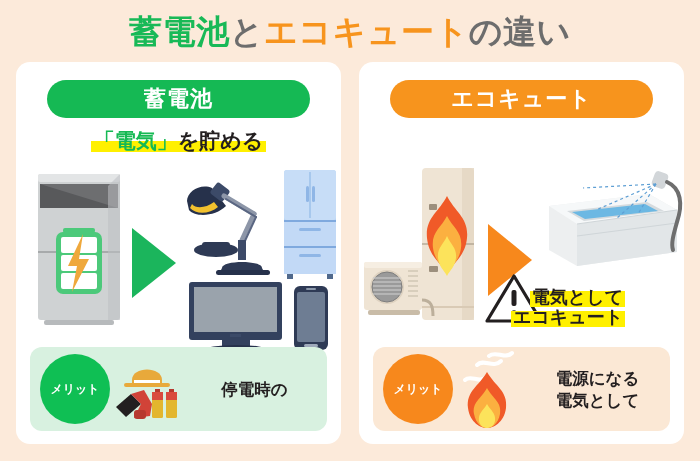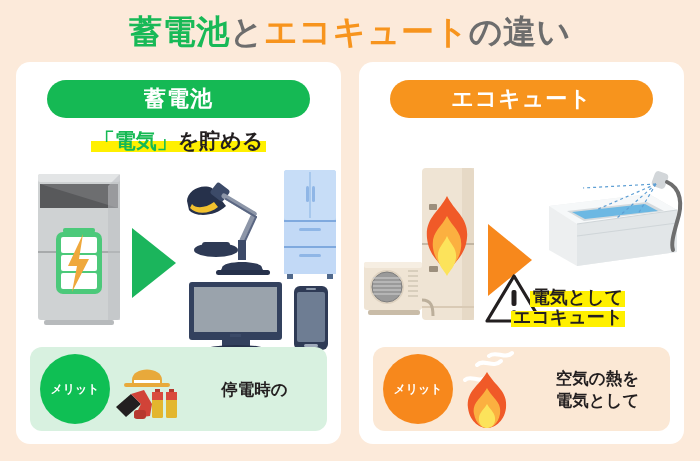--- a/index.html
+++ b/index.html
@@ -318,19 +318,19 @@
             <path d="M36 6 C43 0 52 10 59 3"></path>
           </g>
           <g>
             <path d="M34 22 C42 36 55 41 53 58 C51 73 40 78 34 78 C28 78 17 73 15 58 C13 41 26 36 34 22 Z" fill="#F05A28"></path>
             <path d="M34 38 C40 49 49 52 47 64 C45 74 39 78 34 78 C29 78 23 74 21 64 C19 52 28 49 34 38 Z" fill="#FBB040"></path>
             <path d="M34 54 C38 61 43 63 42 71 C41 76 37 78 34 78 C31 78 27 76 26 71 C25 63 30 61 34 54 Z" fill="#FCE35B"></path>
           </g>
         </svg>
       </div>
       <div class="merit-text">
-        <div>空気の熱を</div>
+        <div>電源になる</div>
         <div>電気として</div>
       </div>
     </div>
   </div>
 
 </div>
 
 </body></html>

